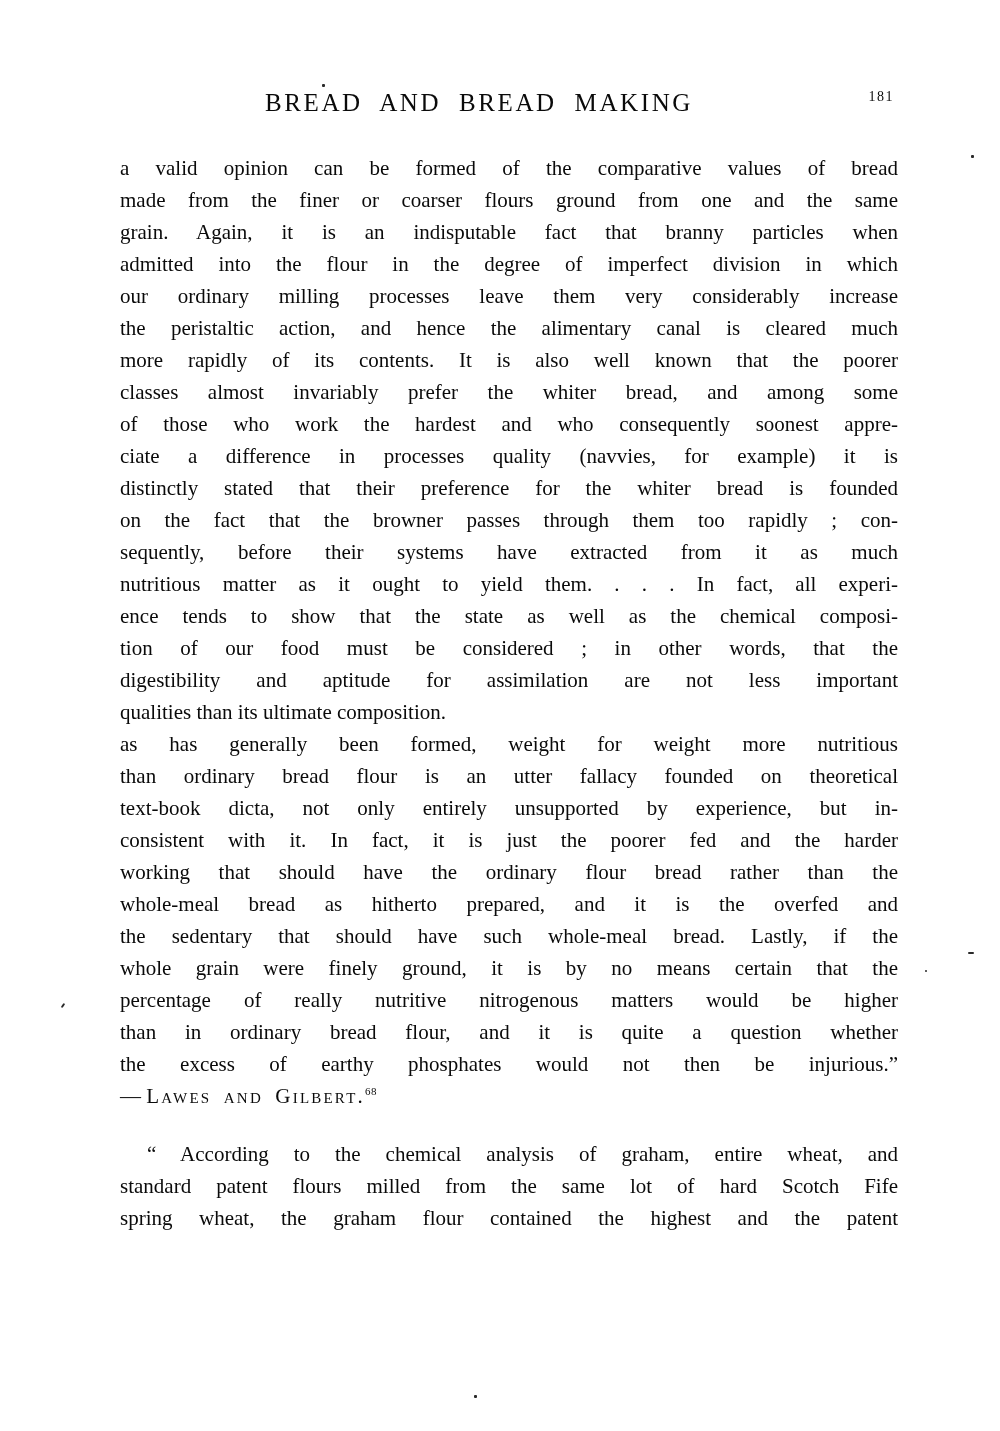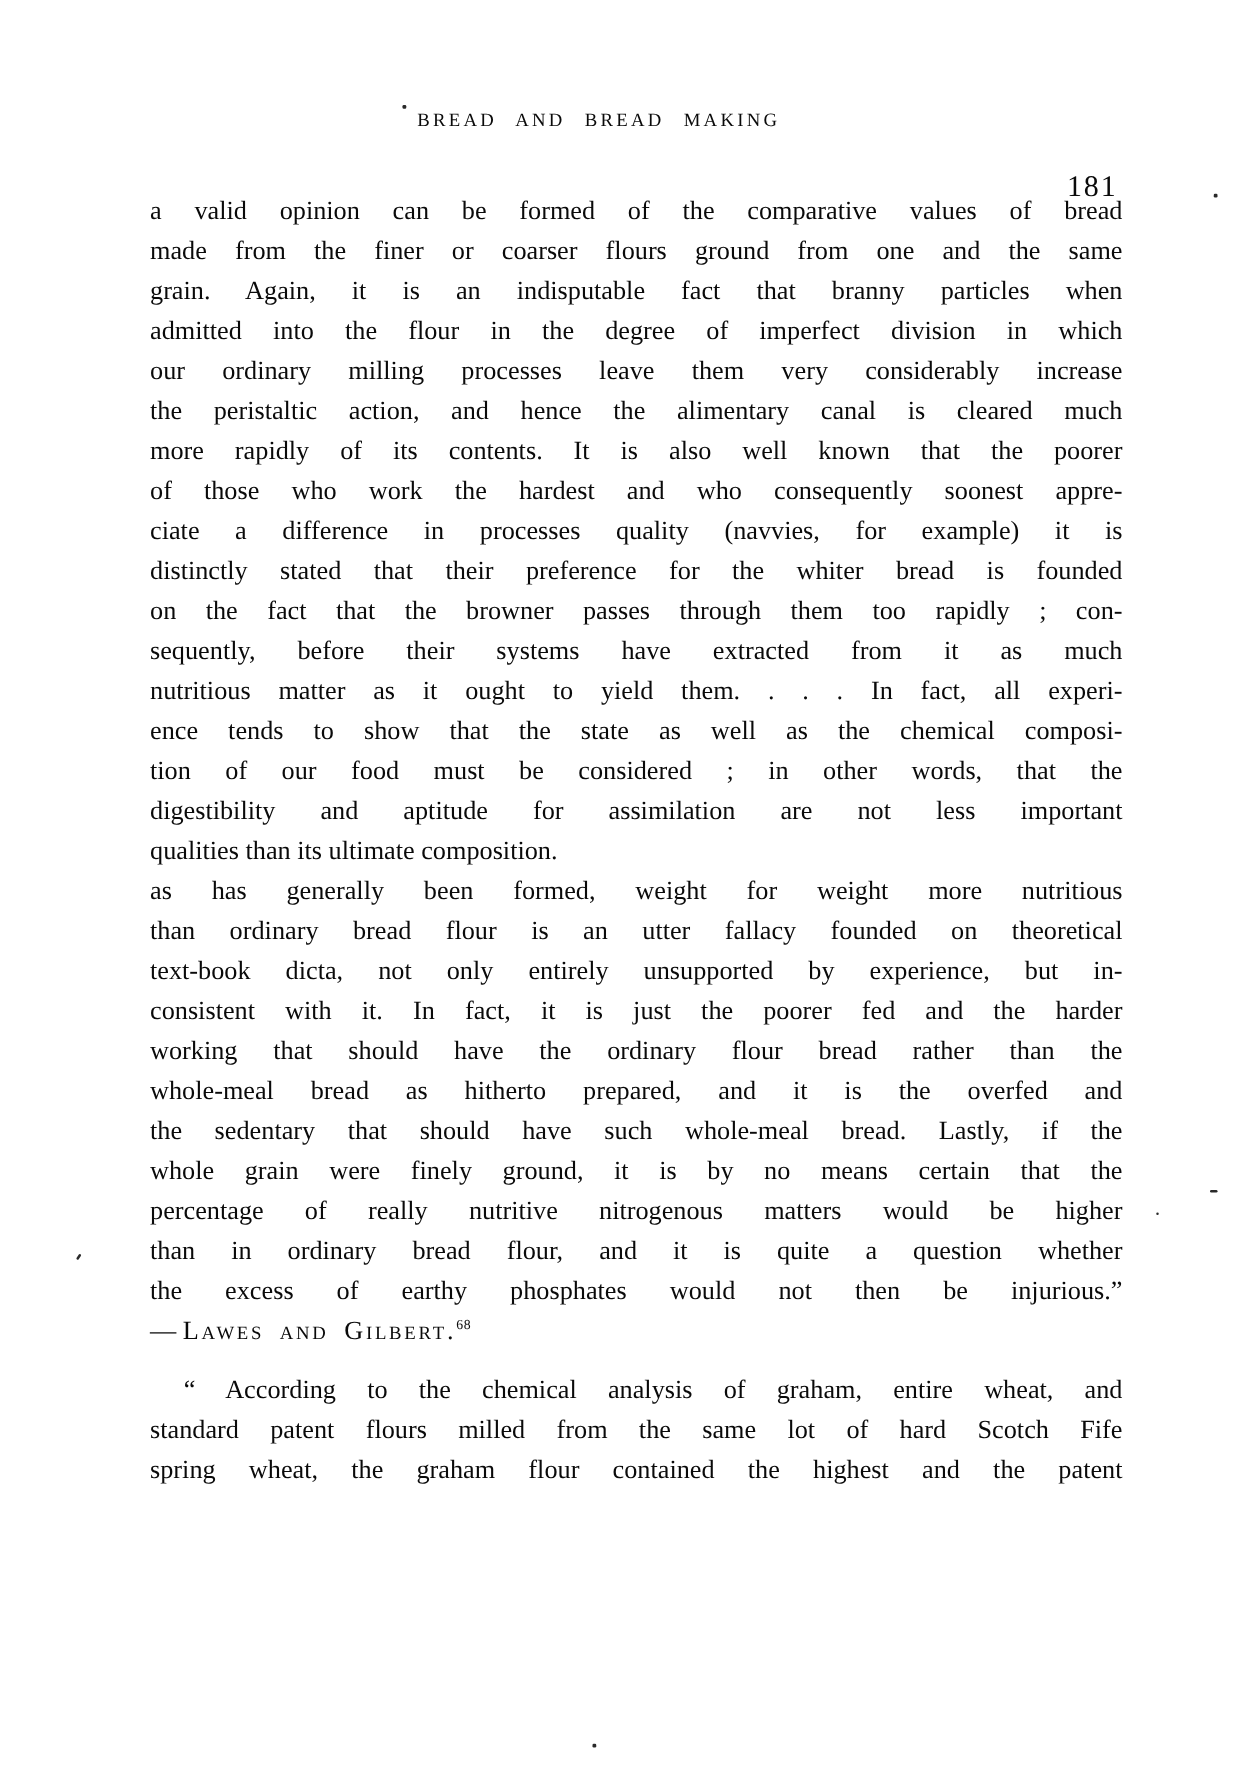--- a/index.html
+++ b/index.html
@@ -21,43 +21,42 @@
     left: 120px;
     top: 89px;
     width: 778px;
     height: 26px;
   }
   .running-title {
     position: absolute;
     left: 0;
     right: 60px;
     text-align: center;
-    font-size: 15px;
+    font-size: 25px;
     letter-spacing: 2.6px;
     word-spacing: 9px;
     white-space: nowrap;
   }
   .page-number {
     position: absolute;
     right: 4px;
     top: 0;
-    font-size: 24px;
+    font-size: 14px;
     letter-spacing: 1.5px;
-    margin-top: 48px;
   }
   .page-body {
     position: absolute;
     left: 120px;
     top: 152px;
     width: 778px;
     font-size: 21px;
     line-height: 32px;
   }
   .paragraph { margin: 0; }
-  .paragraph.spaced { margin-top: 15px; }
+  .paragraph.spaced { margin-top: 26px; }
   .line {
     text-align: justify;
     text-align-last: justify;
     text-justify: inter-word;
     height: 32px;
     overflow: visible;
     white-space: normal;
   }
   .line.indent { padding-left: 27px; }
   .line.flush { text-align-last: left; }
@@ -92,20 +91,21 @@
 
   <div class="page-body">
       <div class="paragraph">
         <div class="line">a valid opinion can be formed of the comparative values of bread</div>
         <div class="line">made from the finer or coarser flours ground from one and the same</div>
         <div class="line">grain. Again, it is an indisputable fact that branny particles when</div>
         <div class="line">admitted into the flour in the degree of imperfect division in which</div>
         <div class="line">our ordinary milling processes leave them very considerably increase</div>
         <div class="line">the peristaltic action, and hence the alimentary canal is cleared much</div>
         <div class="line">more rapidly of its contents. It is also well known that the poorer</div>
+        <div class="line">classes almost invariably prefer the whiter bread, and among some</div>
         <div class="line">of those who work the hardest and who consequently soonest appre-</div>
         <div class="line">ciate a difference in processes quality (navvies, for example) it is</div>
         <div class="line">distinctly stated that their preference for the whiter bread is founded</div>
         <div class="line">on the fact that the browner passes through them too rapidly ; con-</div>
         <div class="line">sequently, before their systems have extracted from it as much</div>
         <div class="line">nutritious matter as it ought to yield them. . . . In fact, all experi-</div>
         <div class="line">ence tends to show that the state as well as the chemical composi-</div>
         <div class="line">tion of our food must be considered ; in other words, that the</div>
         <div class="line">digestibility and aptitude for assimilation are not less important</div>
         <div class="line flush">qualities than its ultimate composition.</div>

